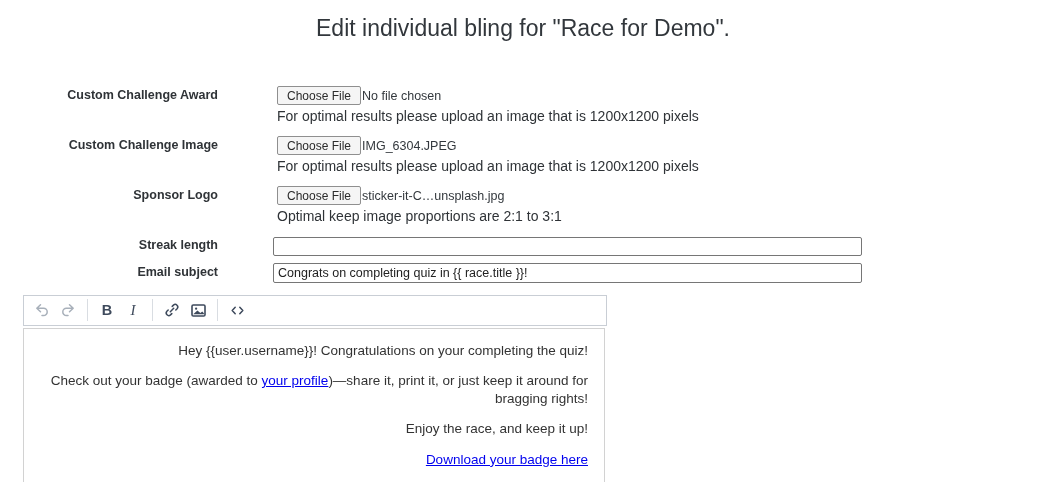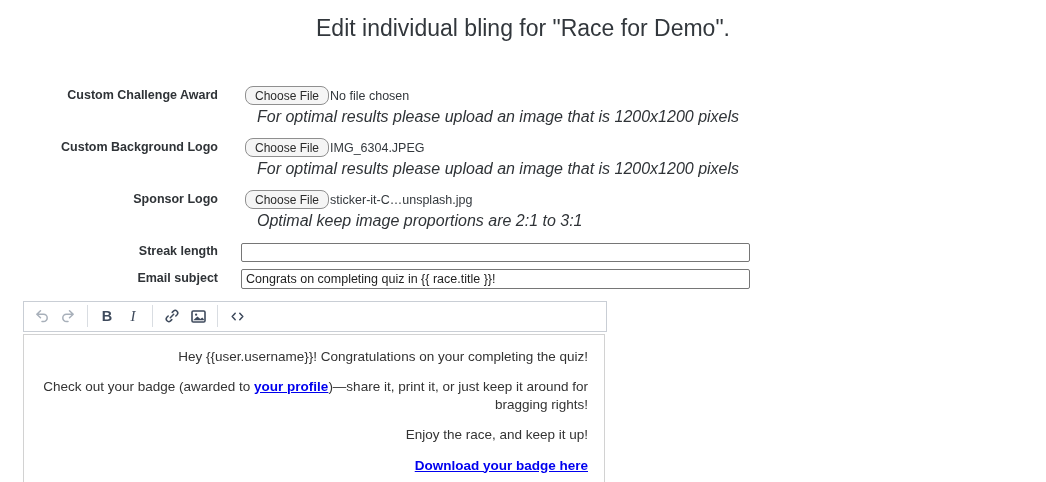--- a/index.html
+++ b/index.html
@@ -12,46 +12,46 @@
   }
   .page-title {
     margin-top:14px;
     text-align:center;
     font-size:23px;
     font-weight:400;
     color:#32373c;
     line-height:28px;
   }
   .form { margin-top:44px; }
-  .row { display:flex; align-items:flex-start; margin-bottom:12px; }
+  .row { display:flex; align-items:flex-start; margin-bottom:12px;gap:32px; }
   .row.tight { margin-bottom:7px; }
   .row .label {
     width:218px; flex-shrink:0;
     text-align:right;
     font-size:12.5px; font-weight:bold;
     color:#2f3337; line-height:19px;
   }
   .row .field { margin-left:23px; flex:1; }
 
   
   .file-ctl { display:flex; align-items:center; margin-left:4px; height:19px; }
   .file-btn {
     display:inline-flex; align-items:center;
     height:19px; padding:0 9px;
     background:#f5f5f5;
-    border:1px solid #8f8f8f; border-radius:8px;
+    border:1px solid #8f8f8f; border-radius:2px;
     font-size:12px; color:#2b2b2b;
     cursor:pointer; white-space:nowrap;
   }
   .file-name { margin-left:1px; font-size:12.5px; color:#33383d; }
-  .help { margin:3px 0 0 16px; font-size:16px; color:#2f3337;font-style:italic; }
+  .help { margin:3px 0 0 4px; font-size:14px; color:#2f3337; }
 
   
   .text-input {
-    width:509px; height:19px;
+    width:589px; height:19px;
     border:1px solid #767676; border-radius:2px;
     font-family:"Liberation Sans",sans-serif;
     font-size:12.5px; color:#222; padding:1px 4px;
     outline:none; background:#fff;
   }
   .subject-input { height:20px; }
   .checkbox { width:13px; height:13px; margin:3px 0 0 4px; }
 
   
   .editor { width:584px; }
@@ -75,21 +75,21 @@
 
   .editor-content {
     width:582px; height:180px;
     margin-top:2px;
     border:1px solid #d2d2d2;
     padding:13px 16px;
     font-size:13.5px; line-height:17.5px; color:#333;
     background:#fff; overflow:hidden;
   }
   .editor-content p { margin:0 0 13px;text-align:right; }
-  .editor-content a { color:#0000ee; text-decoration:underline; cursor:pointer;font-weight:bold; }
+  .editor-content a { color:#0000ee; text-decoration:underline; cursor:pointer; }
 </style>
 </head>
 <body>
 
 <main class="page">
 
   <h1 class="page-title">Edit individual bling for "Race for Demo".</h1>
 
   <form class="form">
 
@@ -98,21 +98,21 @@
       <div class="field">
         <div class="file-ctl">
           <span class="file-btn">Choose File</span>
           <span class="file-name">No file chosen</span>
         </div>
         <div class="help">For optimal results please upload an image that is 1200x1200 pixels</div>
       </div>
     </div>
 
     <div class="row">
-      <label class="label">Custom Background Logo</label>
+      <label class="label">Custom Challenge Image</label>
       <div class="field">
         <div class="file-ctl">
           <span class="file-btn">Choose File</span>
           <span class="file-name">IMG_6304.JPEG</span>
         </div>
         <div class="help">For optimal results please upload an image that is 1200x1200 pixels</div>
       </div>
     </div>
 
     <div class="row">

